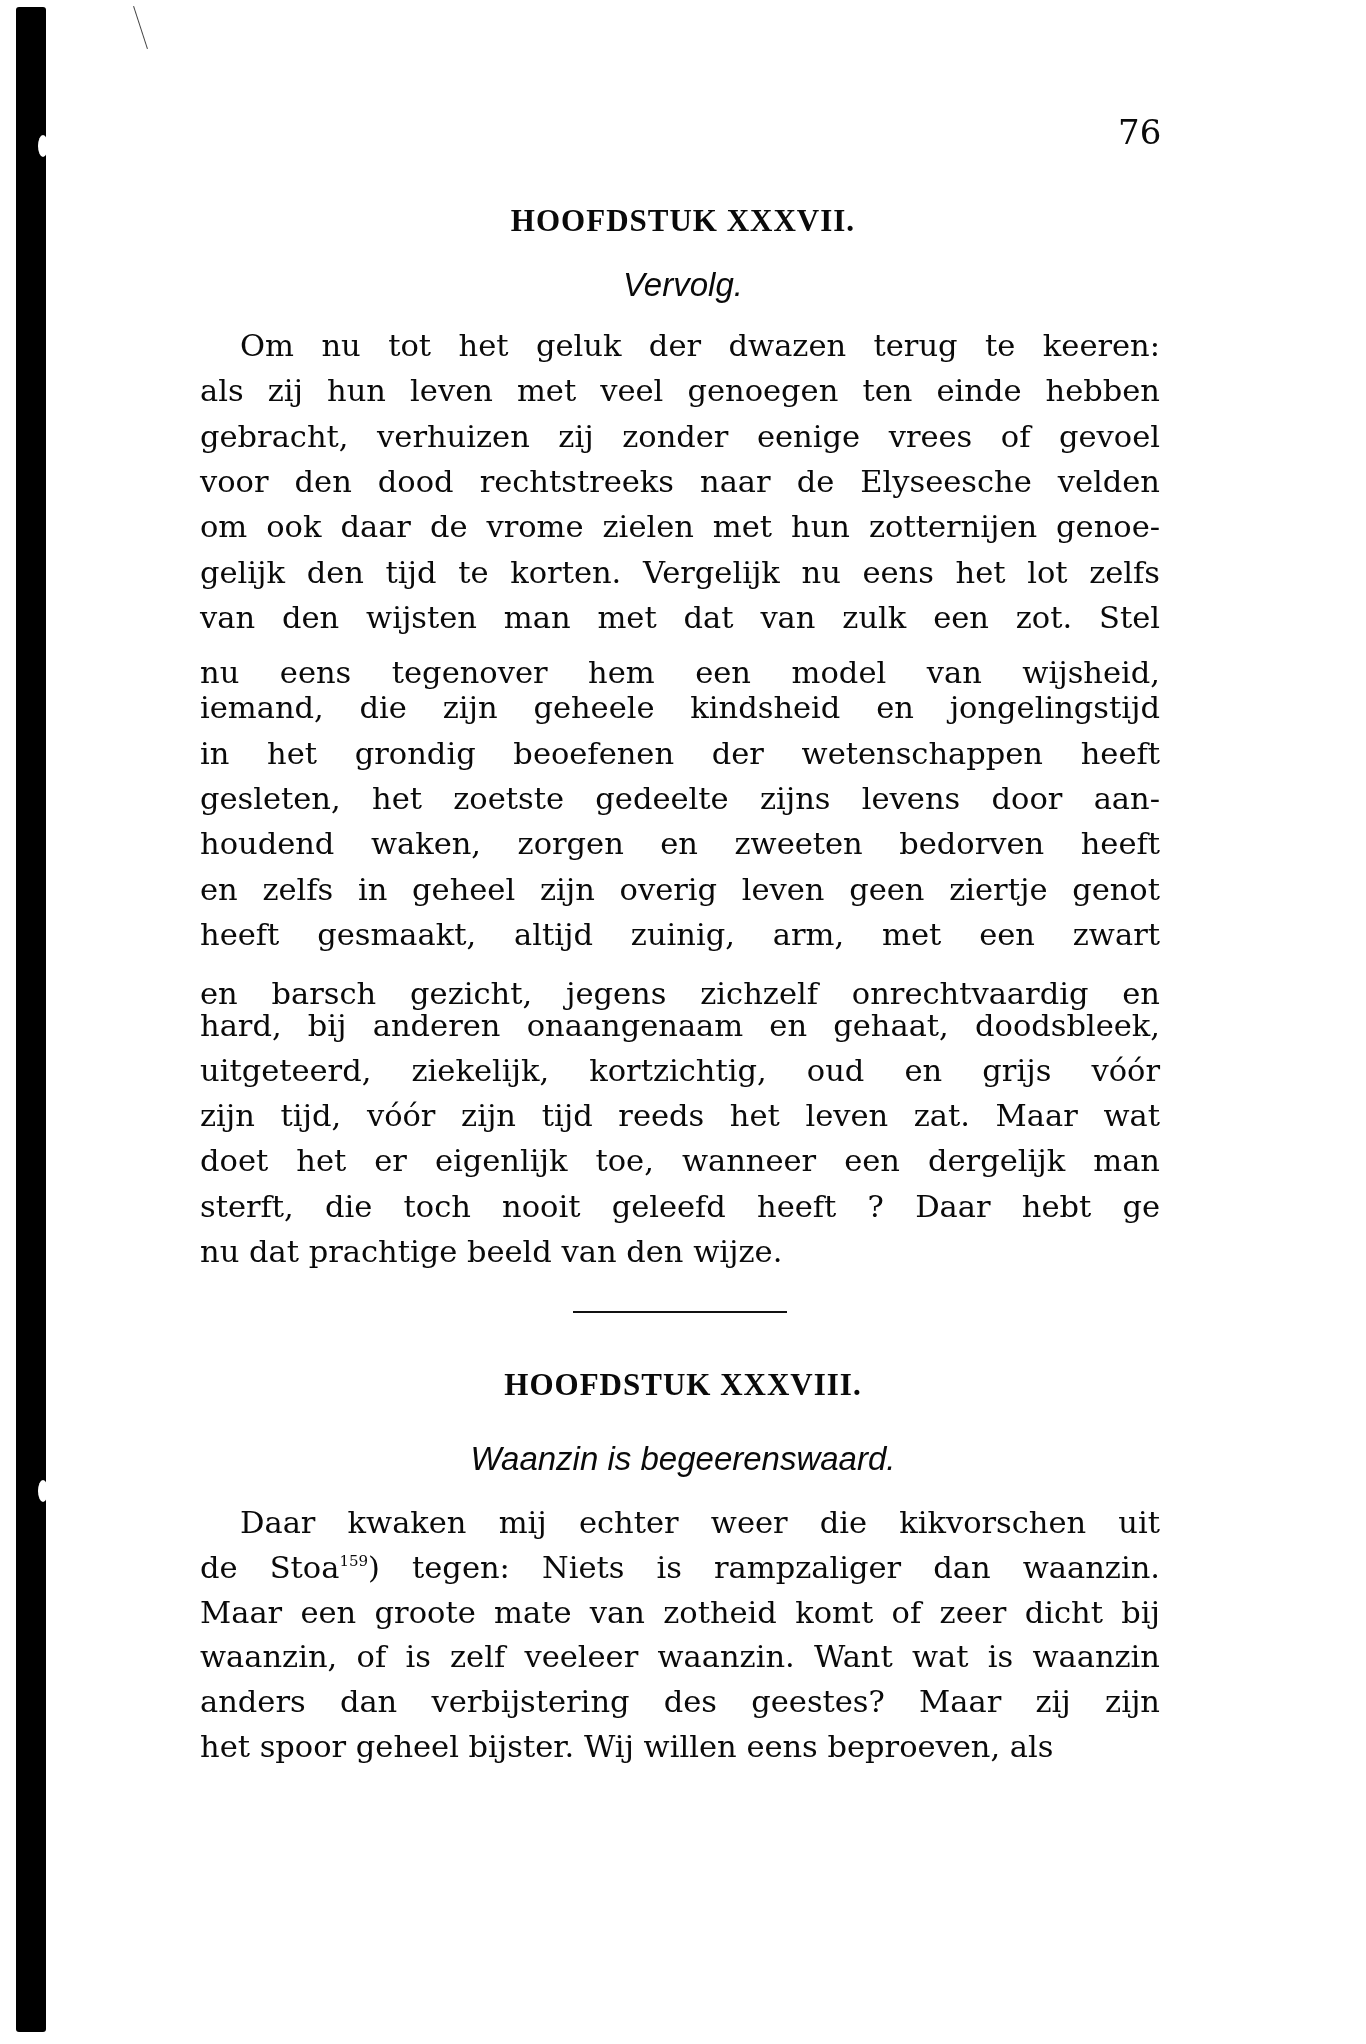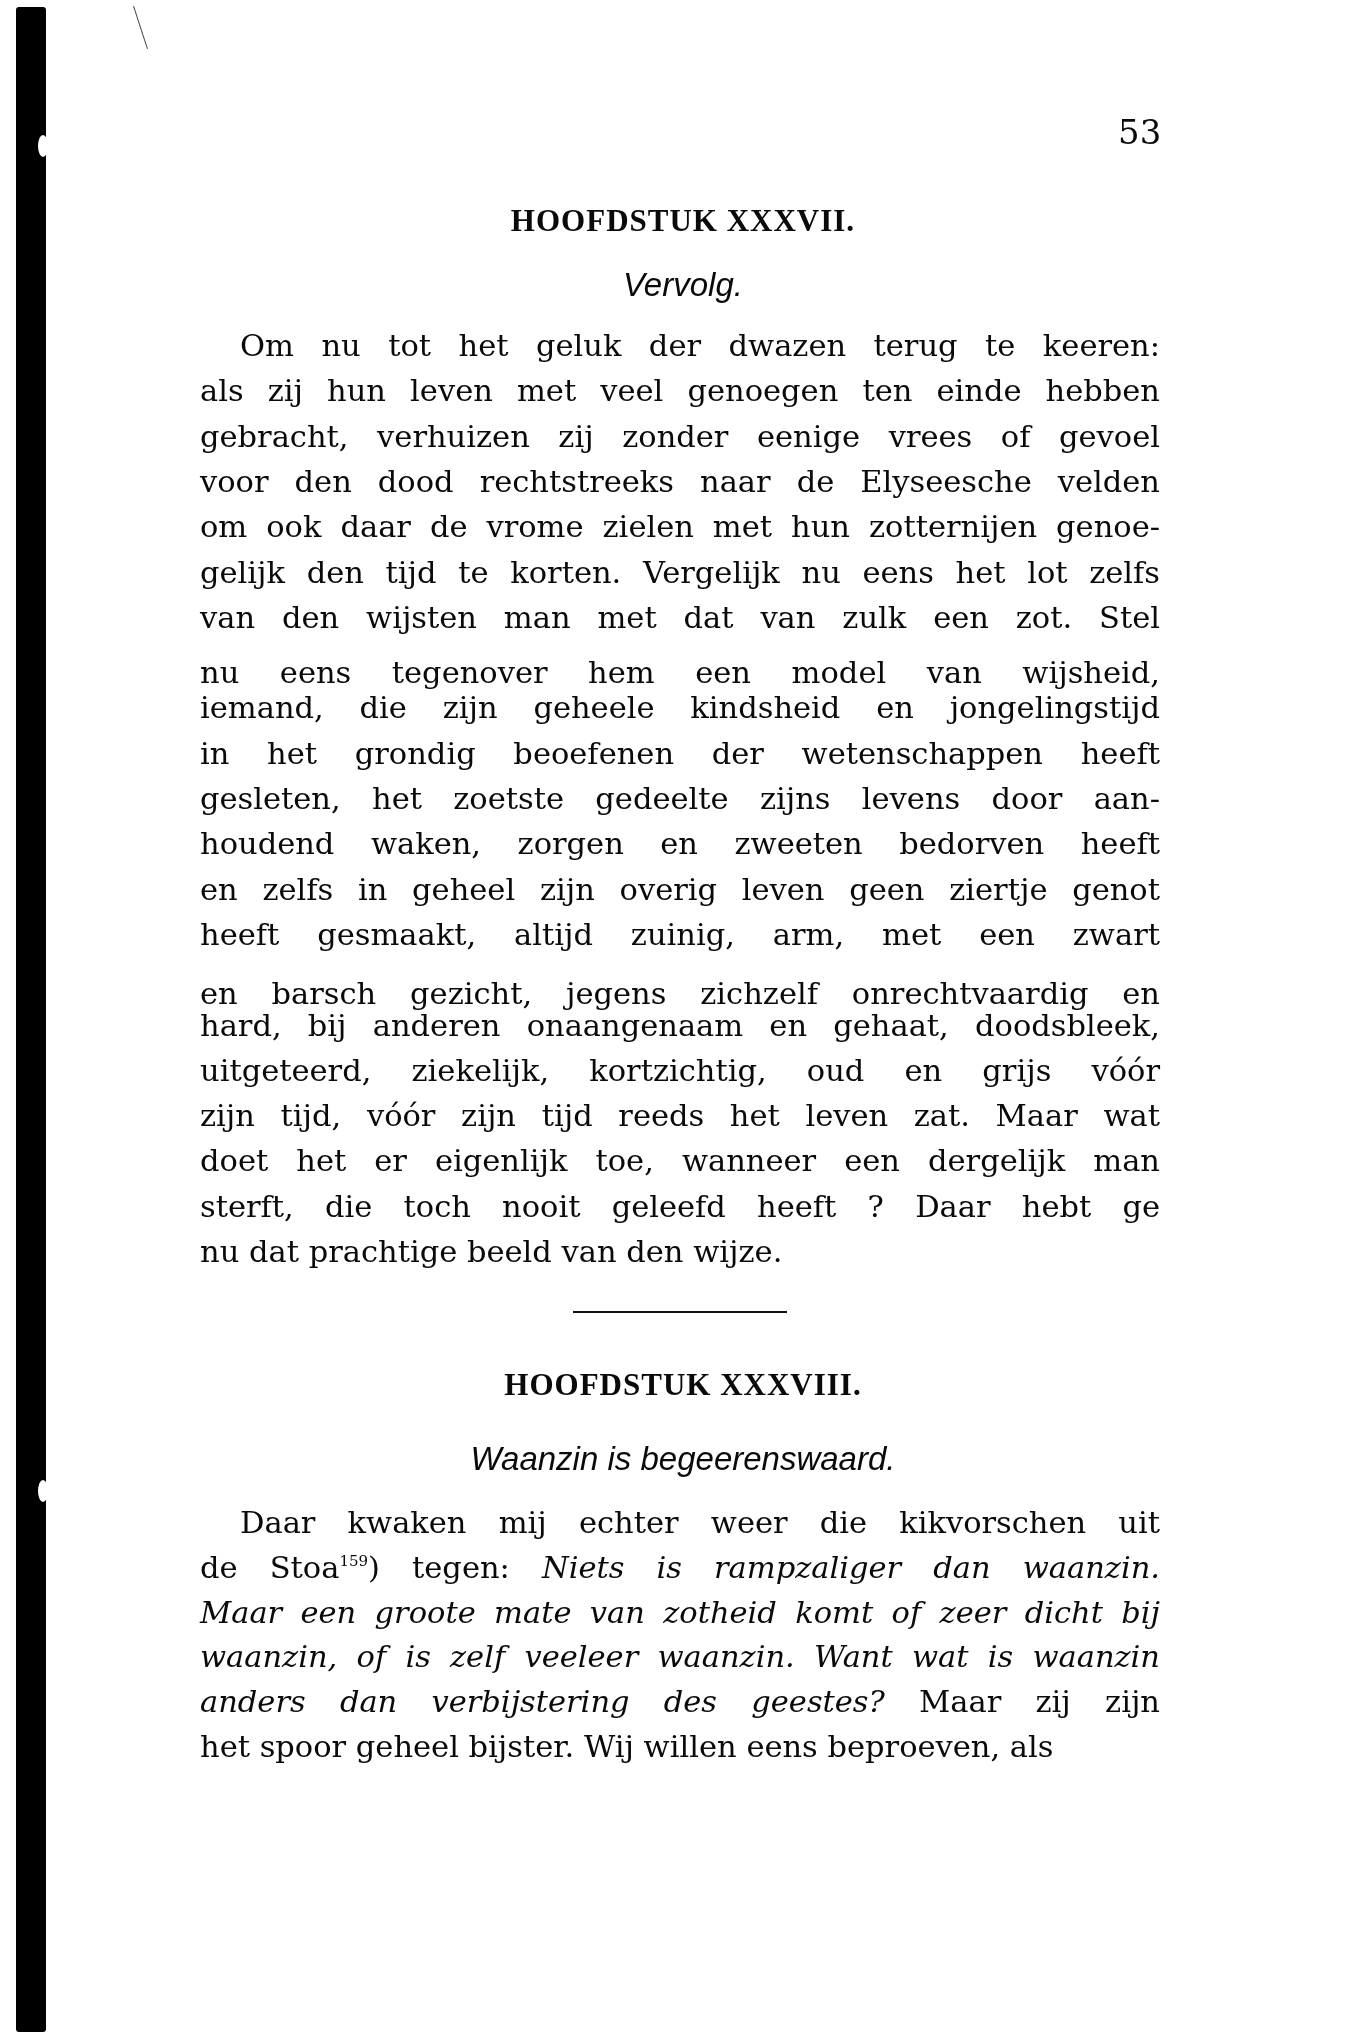--- a/index.html
+++ b/index.html
@@ -12,34 +12,34 @@
   .page-number { position: absolute; left: 1118px; top: 112px; font-size: 34px; font-family: "DejaVu Serif", serif; }
   .heading { position: absolute; left: 0; width: 1366px; text-align: center; font-size: 31px; letter-spacing: 1px;
              font-family: "Liberation Serif", "DejaVu Serif", serif; font-weight: bold; }
   .heading-inner { display: inline-block; }
   .subtitle { position: absolute; left: 0; width: 1366px; text-align: center; font-size: 33px; font-style: italic;
               font-family: Liberation Sans, sans-serif; }
   .line { position: absolute; left: 200px; width: 960px; font-size: 30.5px; white-space: nowrap;
           text-align: justify; text-align-last: justify; line-height: 1; }
   .line.indent { left: 240px; width: 920px; }
   .line.last { text-align: left; text-align-last: left; white-space: pre; }
-  .line .it { font-style: italic; }
+  .line .it { }
   .line sup { font-size: 15px; vertical-align: 12px; line-height: 0; }
   .separator { position: absolute; left: 573px; top: 1311px; width: 214px; height: 2px; background: #111; }
 </style>
 </head>
 <body>
 
 <div class="binding">
   <div class="binding-notch" style="left:22px; top:128px;"></div>
   <div class="binding-notch" style="left:22px; top:1473px;"></div>
 </div>
 <div class="scan-mark" style="left:140px; top:5px; height:45px;"></div>
 
-<div class="page-number">53</div>
+<div class="page-number">76</div>
 
 <div class="heading" style="top:203px;">
   <span class="heading-inner">HOOFDSTUK XXXVII.</span>
 </div>
 <div class="subtitle" style="top:266px;">Vervolg.</div>
 
 <div id="body1">
     <div class="line indent" style="top: 331px;"><span>Om nu tot het geluk der dwazen terug te keeren:</span></div>
     <div class="line" style="top: 376.3px;"><span>als zij hun leven met veel genoegen ten einde hebben</span></div>
     <div class="line" style="top: 421.6px;"><span>gebracht, verhuizen zij zonder eenige vrees of gevoel</span></div>

